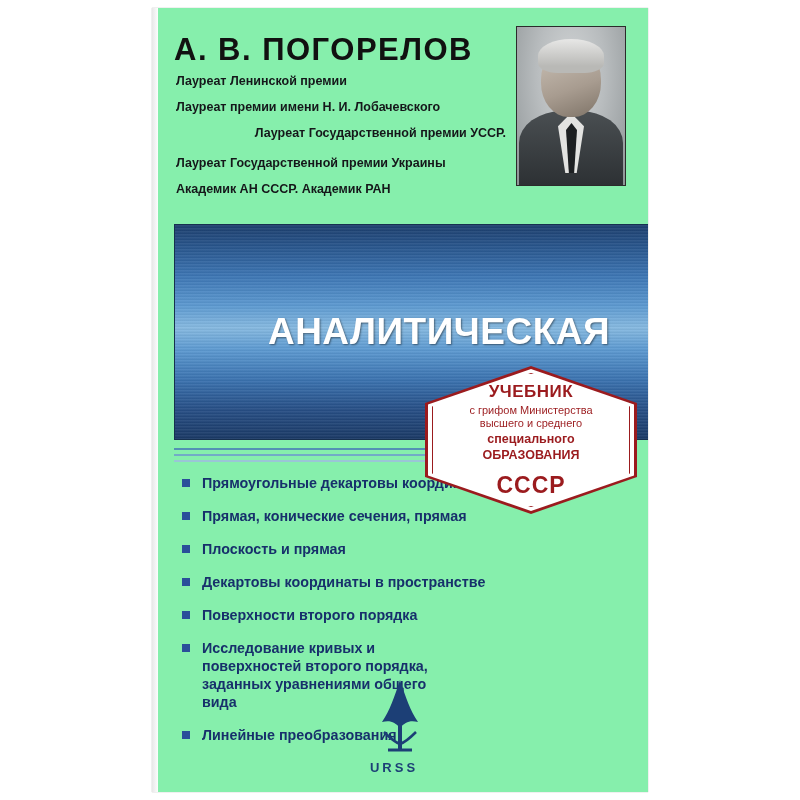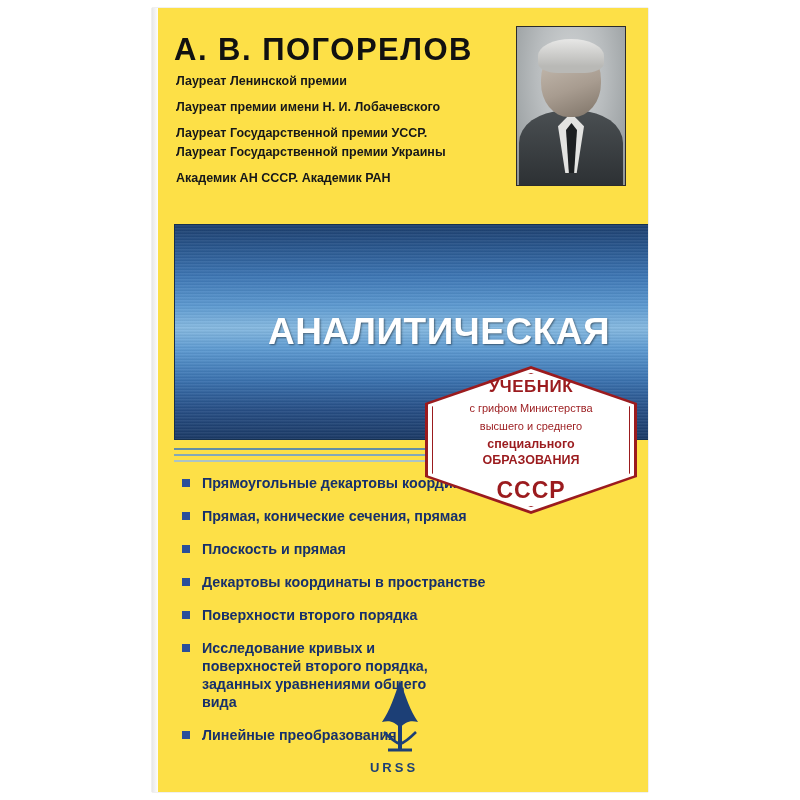--- a/index.html
+++ b/index.html
@@ -19,21 +19,21 @@
     height: 800px;
     background: #ffffff;
   }
   
   .page {
     position: absolute;
     left: 152px;
     top: 8px;
     width: 496px;
     height: 784px;
-    background: #fde047;
+    background: #86efac;
     box-shadow: 0 0 1px rgba(0,0,0,0.35);
     overflow: hidden;
   }
   .page::before {
     content: "";
     position: absolute;
     left: 0; top: 0; bottom: 0;
     width: 6px;
     background: linear-gradient(to right, #e8e8e8, #fdfdfd);
   }
@@ -57,21 +57,22 @@
   }
   .credit-line {
     font-size: 12.5px;
     font-weight: bold;
     color: #15171a;
     line-height: 15px;
     margin-bottom: 11px;
     white-space: nowrap;
   }
   .credit-line.tight {
-    margin-bottom: 4px;
+    margin-bottom: 15px;
+    text-align: right;
   }
 
   
   .portrait-frame {
     position: absolute;
     right: 22px;
     top: 18px;
     width: 108px;
     height: 158px;
     border: 1px solid #2b2b2b;
@@ -277,21 +278,21 @@
     color: #9b1b1e;
     z-index: 3;
   }
   .seal-t1 {
     font-size: 17px;
     font-weight: bold;
     letter-spacing: 0.5px;
   }
   .seal-t2 {
     font-size: 11px;
-    line-height: 18px;
+    line-height: 13px;
     margin-top: 2px;
     max-width: 130px;
   }
   .seal-t3 {
     font-size: 12.5px;
     font-weight: bold;
     margin-top: 2px;
   }
   .seal-t4 {
     font-size: 23px;

